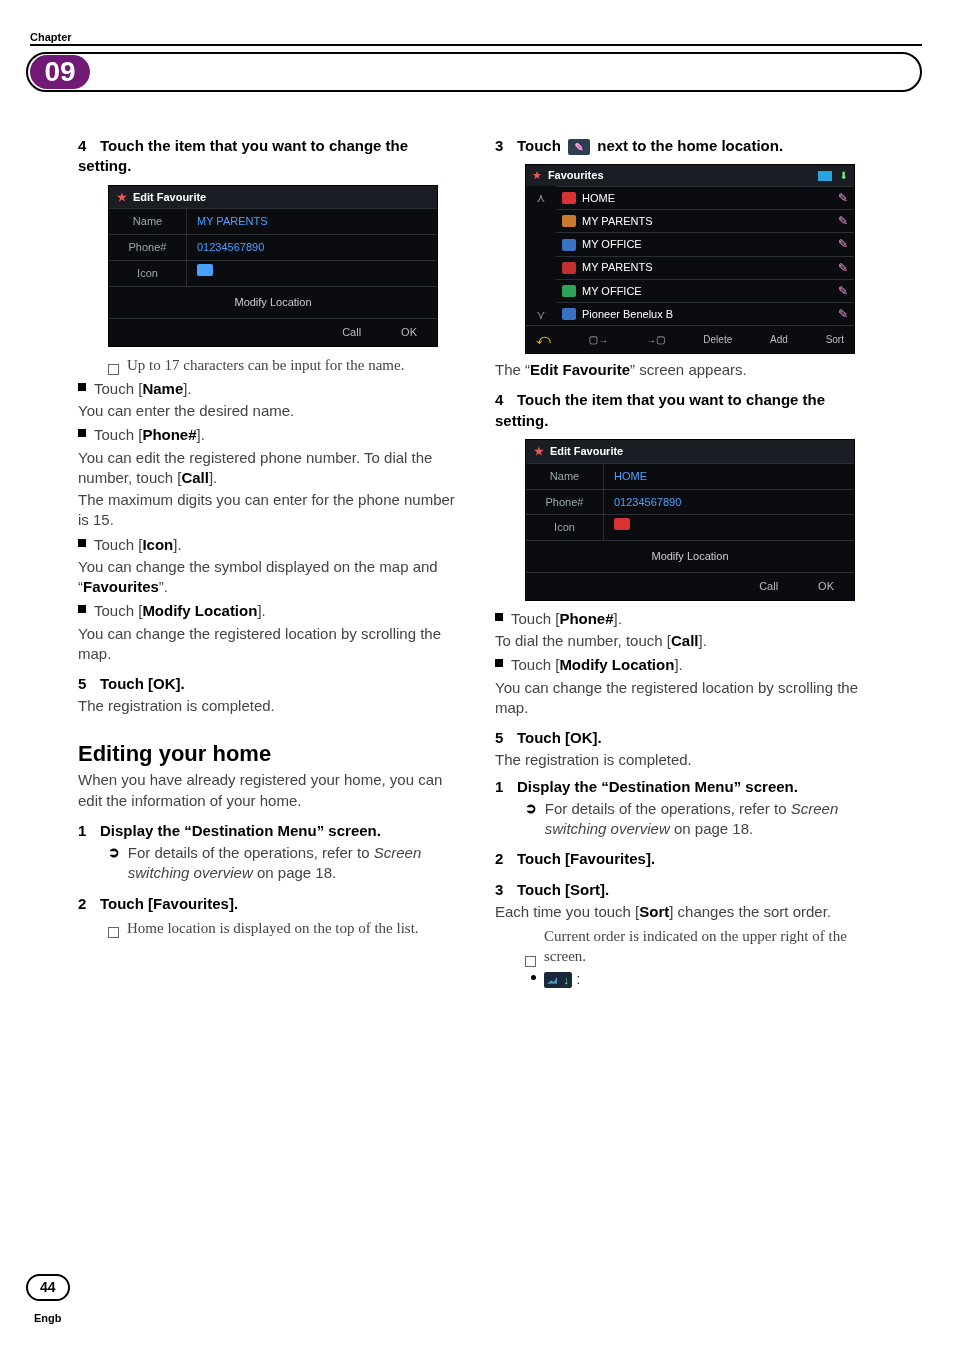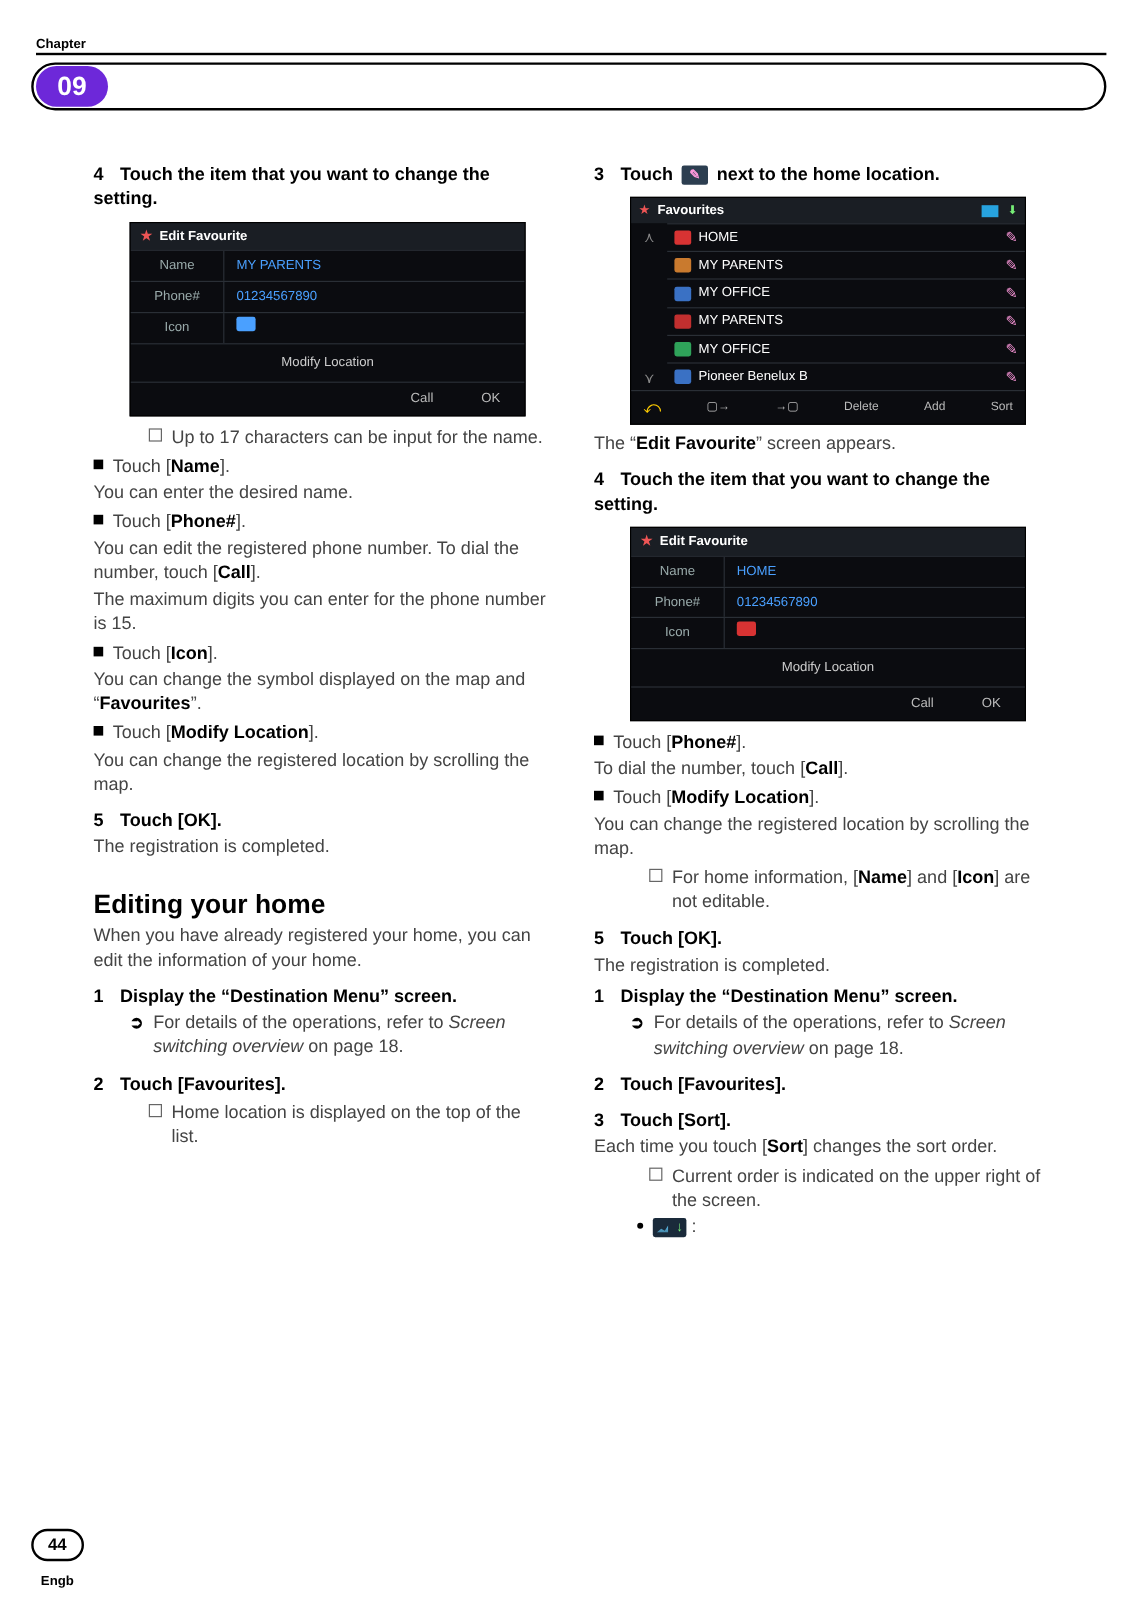--- a/index.html
+++ b/index.html
@@ -14,32 +14,32 @@
     line-height: 1.35;
   }
   .chapter-label { position: absolute; top: 30px; left: 30px; font-size: 11px; font-weight: bold; }
   .top-line { position: absolute; top: 44px; left: 30px; right: 32px; height: 2px; background: #000; }
   .pill {
     position: absolute; top: 52px; left: 26px; right: 32px; height: 40px;
     border: 2.5px solid #000; border-radius: 20px;
     display: flex; align-items: center;
   }
   .pill-badge {
-    width: 60px; height: 34px; background: #6d28d9; color: #fff; border-radius: 17px;
-    display: flex; align-items: center; justify-content: center; font-weight: bold; font-size: 22px; margin-left: 2px;
+    width: 60px; height: 34px; background: #701a75; color: #fff; border-radius: 17px;
+    display: flex; align-items: center; justify-content: center; font-weight: bold; font-size: 28px; margin-left: 2px;
   }
   .pill-title { font-size: 24px; font-weight: 800; margin-left: 14px; }
   .columns { position: absolute; top: 130px; left: 78px; right: 82px; bottom: 70px; display: flex; gap: 40px; }
   .col { flex: 1; }
   .step { font-size: 15px; font-weight: bold; margin-top: 6px; }
   .step .num { display: inline-block; width: 22px; }
   p.body { font-size: 15px; color: #444; margin-top: 2px; }
   .bullet-square { display: flex; align-items: flex-start; gap: 8px; margin-top: 2px; }
   .bullet-square .sq { width: 8px; height: 8px; background: #000; margin-top: 6px; flex-shrink: 0; }
-  .note { display: flex; align-items: flex-start; gap: 8px; margin-left: 46px; margin-top: 2px; }
+  .note { display: flex; align-items: flex-end; gap: 8px; margin-left: 30px; margin-top: 2px; font-family: Liberation Serif, serif; }
   .note .nsq { width: 11px; height: 11px; border: 1.5px solid #666; margin-top: 4px; flex-shrink: 0; position: relative; }
   .note .nsq::after { content: ""; position: absolute; right: -2px; bottom: -2px; width: 7px; height: 7px; border-top: 1.5px solid #666; border-left: 1.5px solid #666; background: #fff; display: none; }
   h2.section { font-size: 22px; font-weight: 800; margin-top: 22px; }
   .arrow-note { display: flex; align-items: flex-start; gap: 8px; margin-left: 30px; }
   .arrow-note .ar { font-weight: bold; margin-top: 2px; }
   .italic { font-style: italic; }
   .screenshot { margin: 8px 0 6px 30px; width: 330px; border: 1px solid #000; background: #0b0c10; color: #ddd; font-size: 11px; }
   .ss-title { background: #1a1e24; color: #fff; padding: 4px 8px; font-weight: bold; display: flex; align-items: center; gap: 6px; }
   .ss-title .star { color: #e55; }
   .ss-row { display: flex; border-top: 1px solid #2a2f36; }
@@ -267,24 +267,20 @@
         <span class="sq"></span>
         <p class="body"><span>Touch [</span><span class="bold">Phone#</span><span>].</span></p>
       </div>
     <p class="body"><span>To dial the number, touch [</span><span class="bold">Call</span><span>].</span></p>
 
     <div class="bullet-square">
         <span class="sq"></span>
         <p class="body"><span>Touch [</span><span class="bold">Modify Location</span><span>].</span></p>
       </div>
     <p class="body">You can change the registered location by scrolling the map.</p>
-    <div class="note">
-        <span class="nsq"></span>
-        <p class="body"><span>For home information, [</span><span class="bold">Name</span><span>] and [</span><span class="bold">Icon</span><span>] are not editable.</span></p>
-      </div>
 
     <div class="step mt10"><span class="num">5</span><span>Touch [OK].</span></div>
     <p class="body">The registration is completed.</p>
 
 
     <div class="step mt6"><span class="num">1</span><span>Display the “Destination Menu” screen.</span></div>
     <div class="arrow-note">
         <span class="ar">➲</span>
         <p class="body"><span>For details of the operations, refer to </span><span class="italic">Screen switching overview</span><span> on page 18.</span></p>
       </div>

